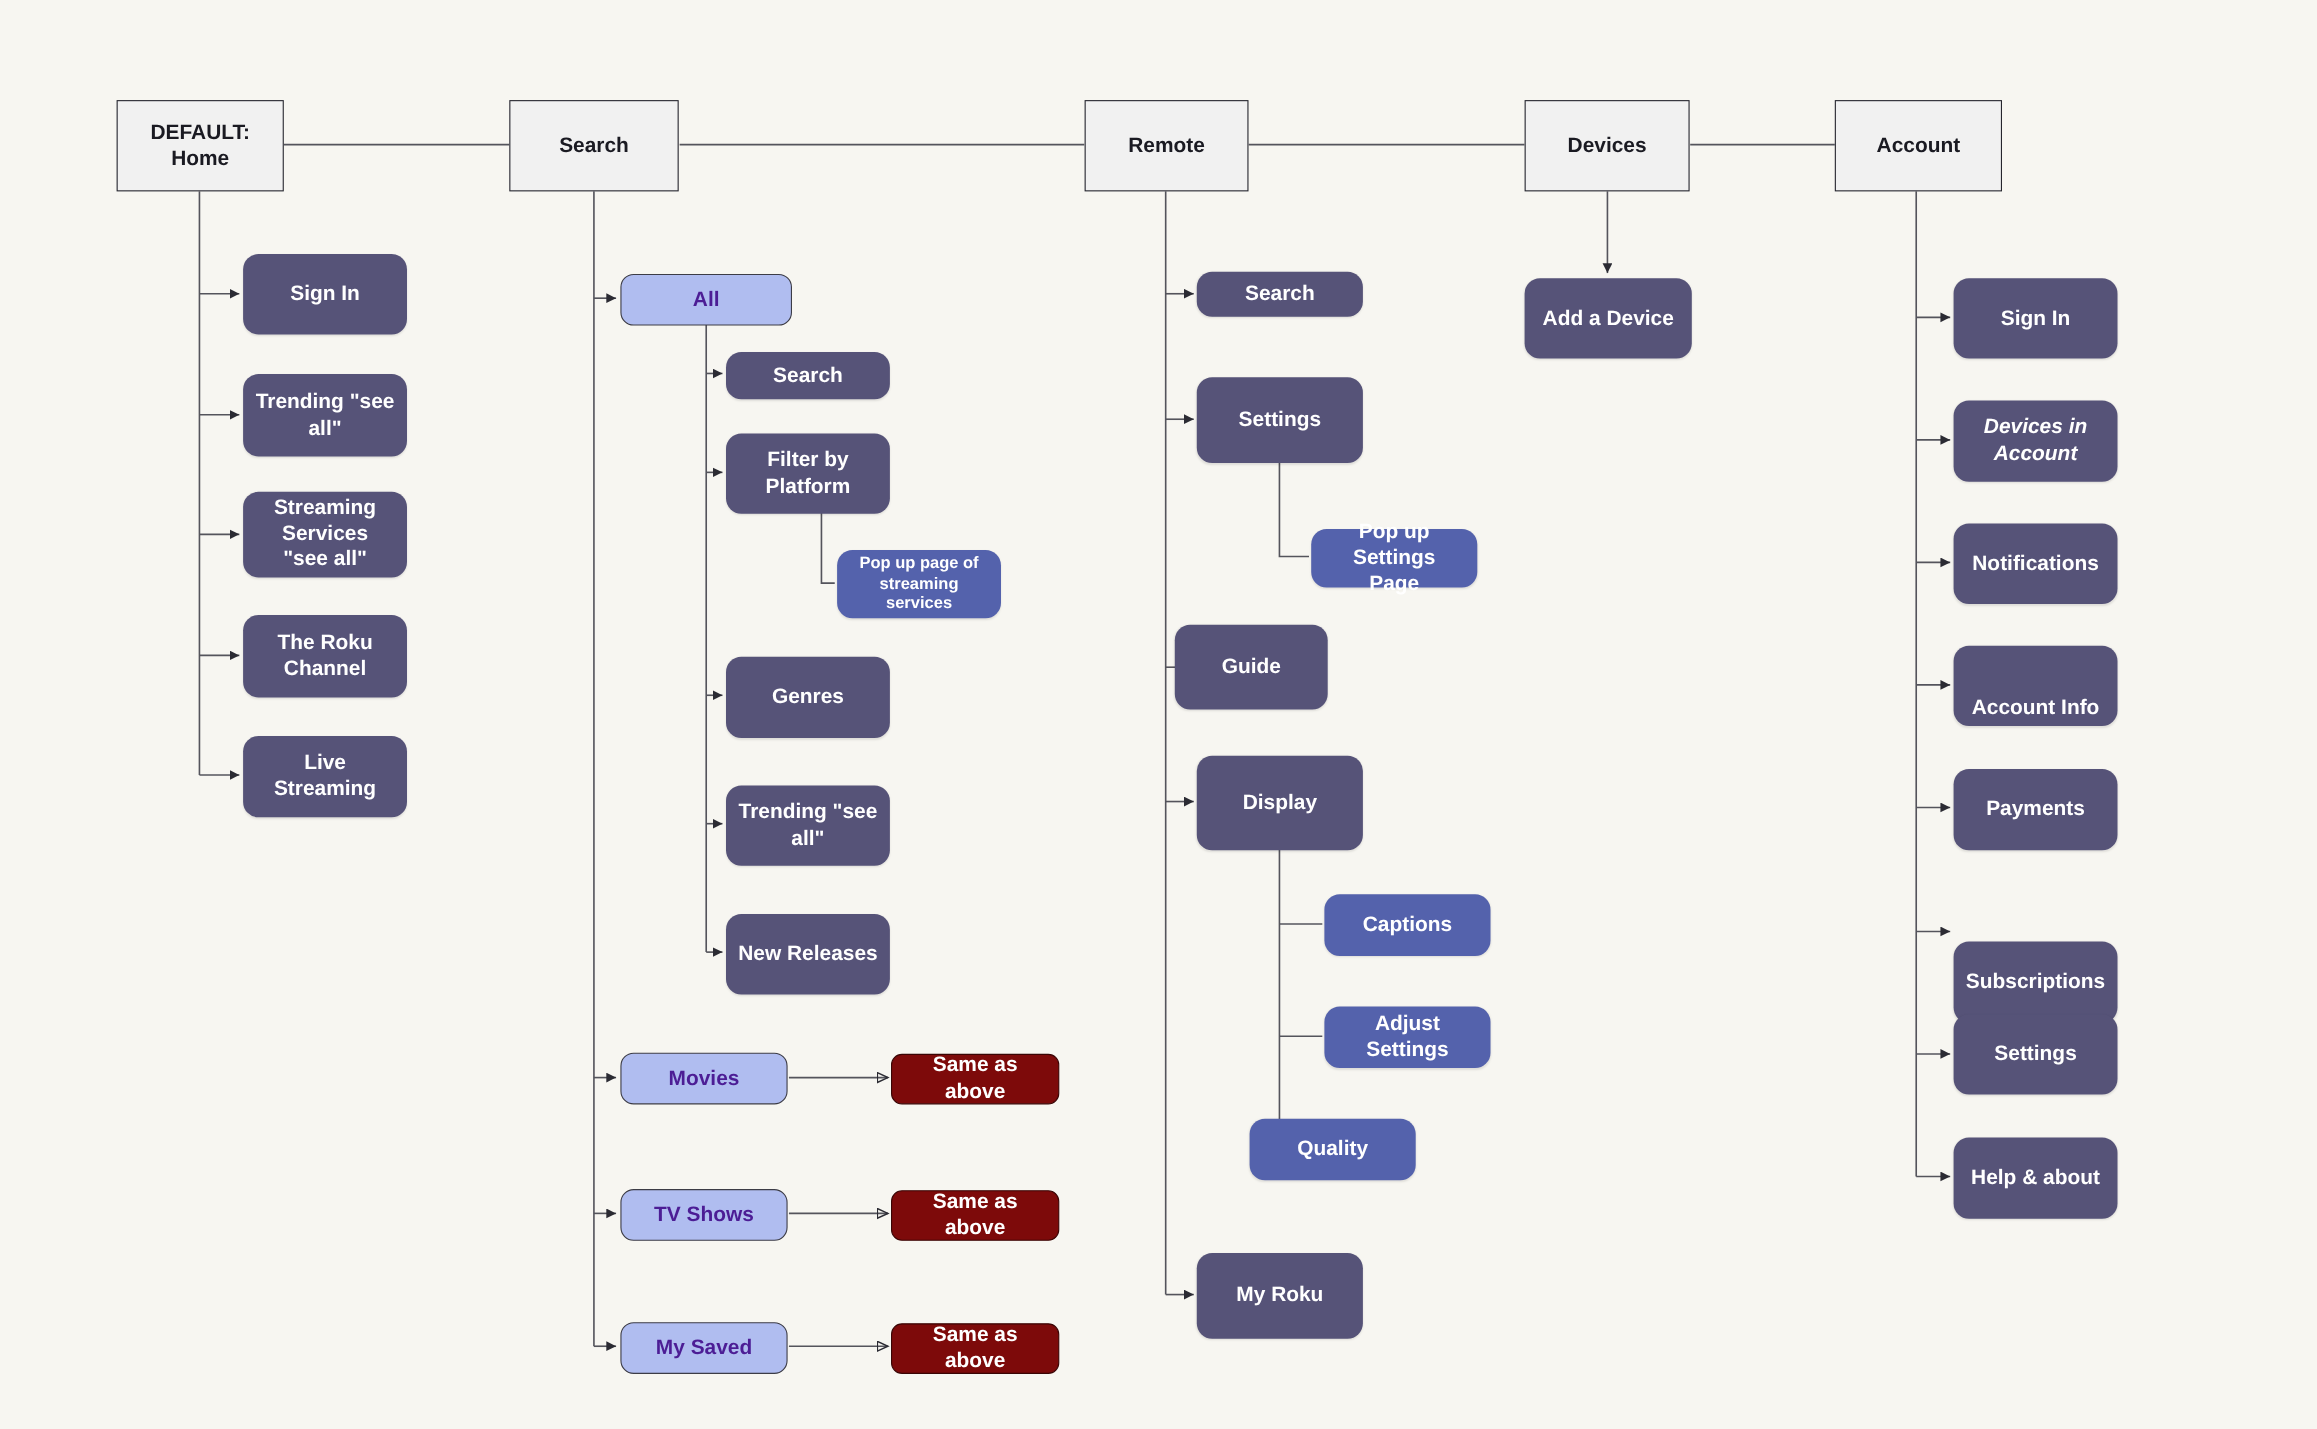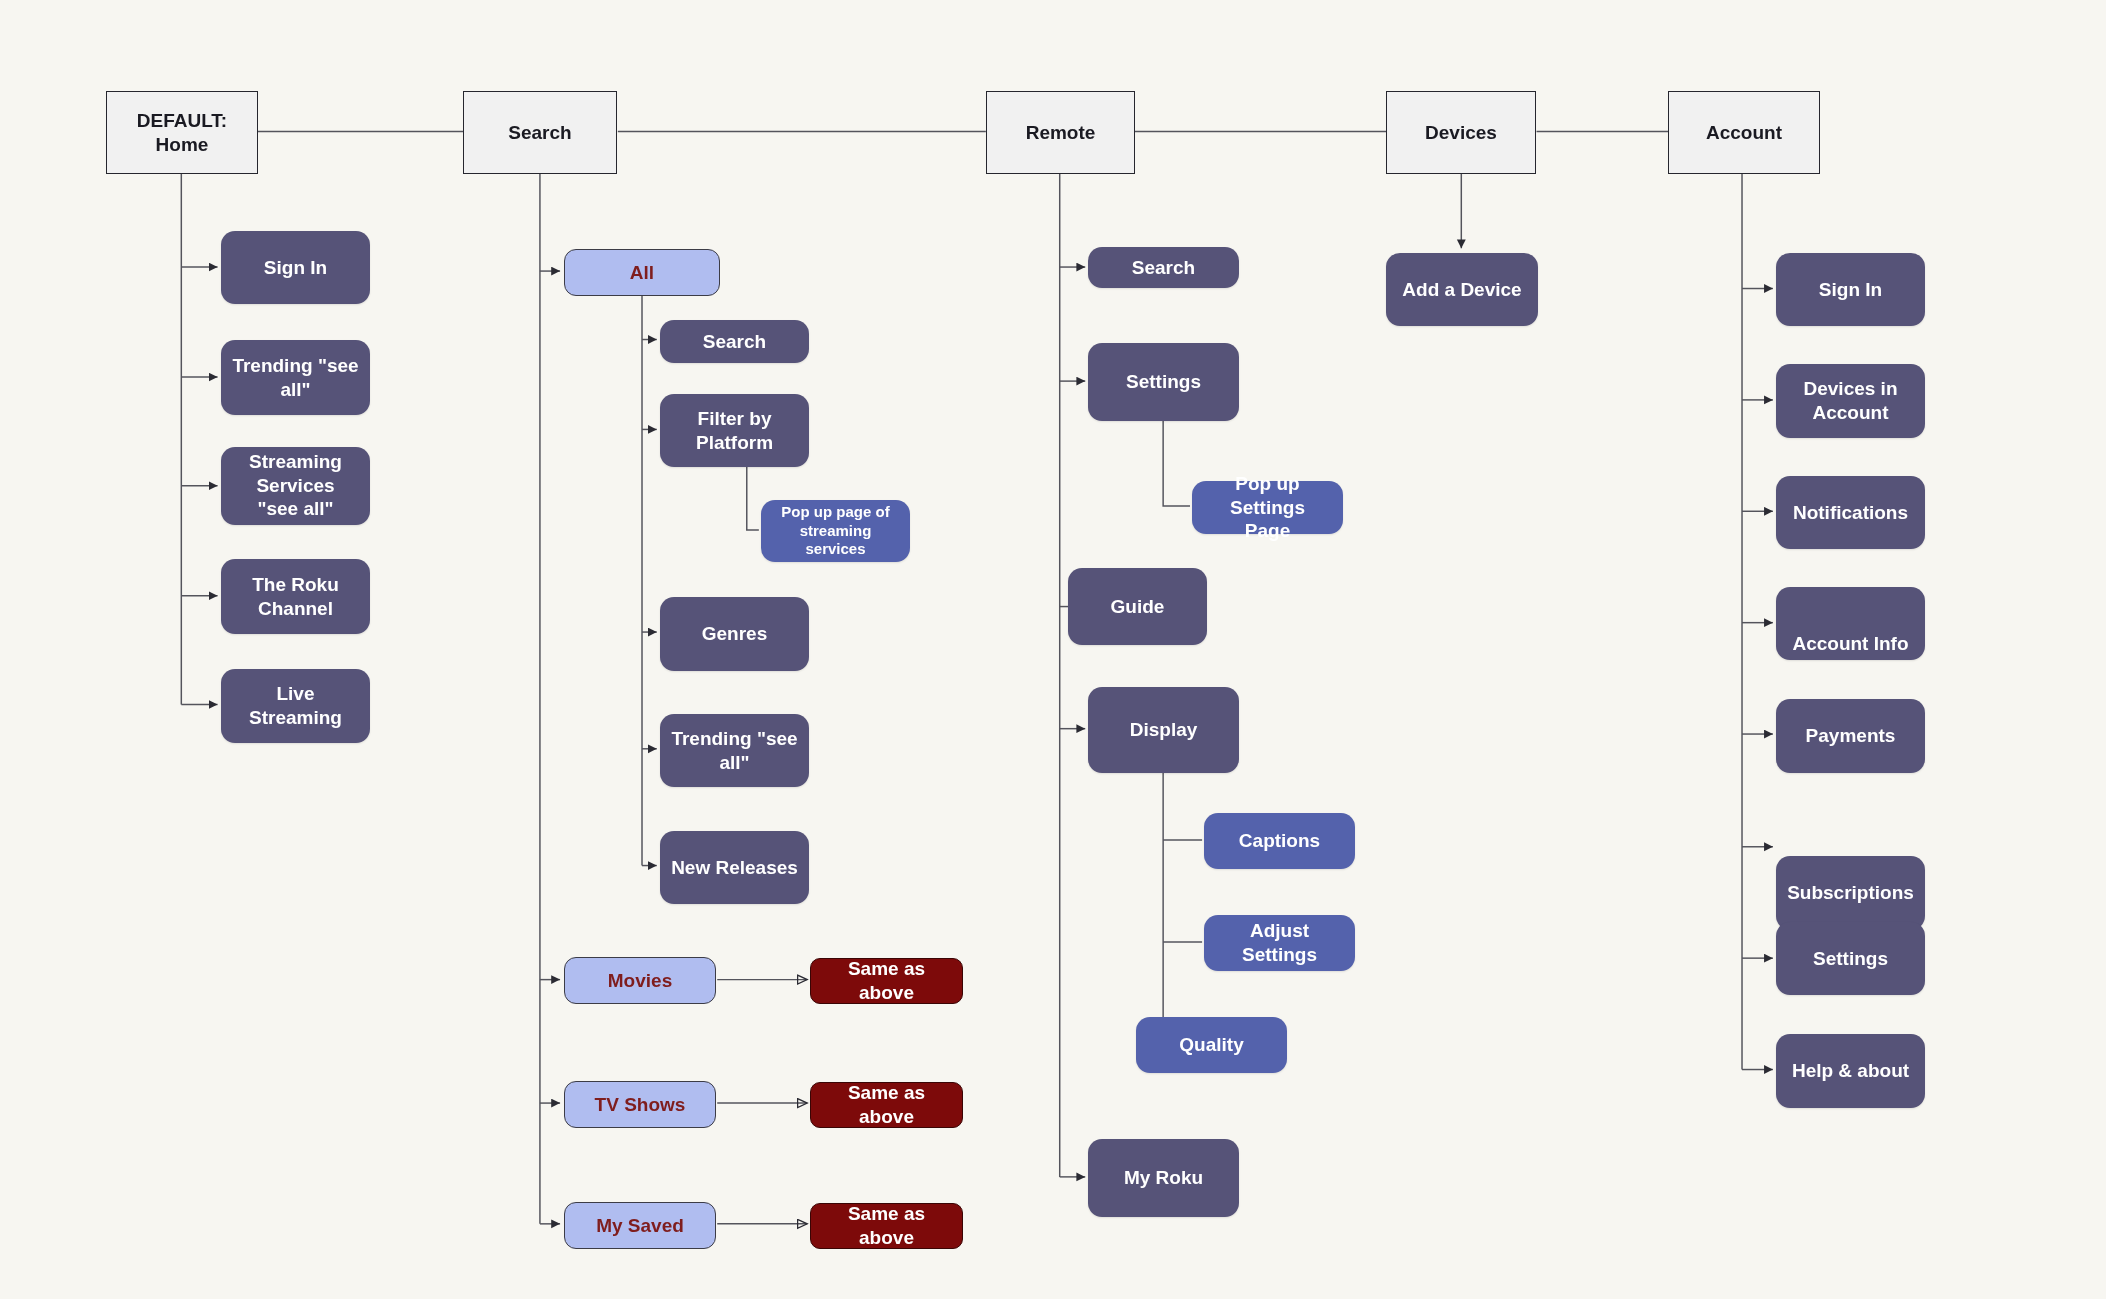--- a/index.html
+++ b/index.html
@@ -62,21 +62,21 @@
     font-size: 19px;
     border-radius: 14px;
     box-shadow: 0 1px 2px rgba(0,0,0,0.10);
   }
   .node.mid.small {
     font-size: 15px;
   }
   
   .node.light {
     background: #b0bdf0;
-    color: #7f1d1d;
+    color: #4c1d95;
     font-weight: bold;
     font-size: 19px;
     border-radius: 12px;
     border: 1.4px solid #3c3c46;
   }
   
   .node.red {
     background: #7d0a0a;
     color: #ffffff;
     font-weight: bold;
@@ -268,21 +268,21 @@
     <span>Quality</span>
   </div>
 
   <div class="node dark" style="left:1386px;top:253px;width:152px;height:73px;">
     <span>Add a Device</span>
   </div>
 
   <div class="node dark" style="left:1776px;top:253px;width:149px;height:73px;">
     <span>Sign In</span>
   </div>
-  <div class="node dark" style="left:1776px;top:364px;width:149px;height:74px;">
+  <div class="node dark" style="left:1776px;top:364px;width:149px;height:74px;font-style:italic;">
     <span>Devices in Account</span>
   </div>
   <div class="node dark" style="left:1776px;top:476px;width:149px;height:73px;">
     <span>Notifications</span>
   </div>
   <div class="node dark" style="left:1776px;top:587px;width:149px;height:73px;align-items:flex-end;">
     <span>Account Info</span>
   </div>
   <div class="node dark" style="left:1776px;top:699px;width:149px;height:74px;">
     <span>Payments</span>

